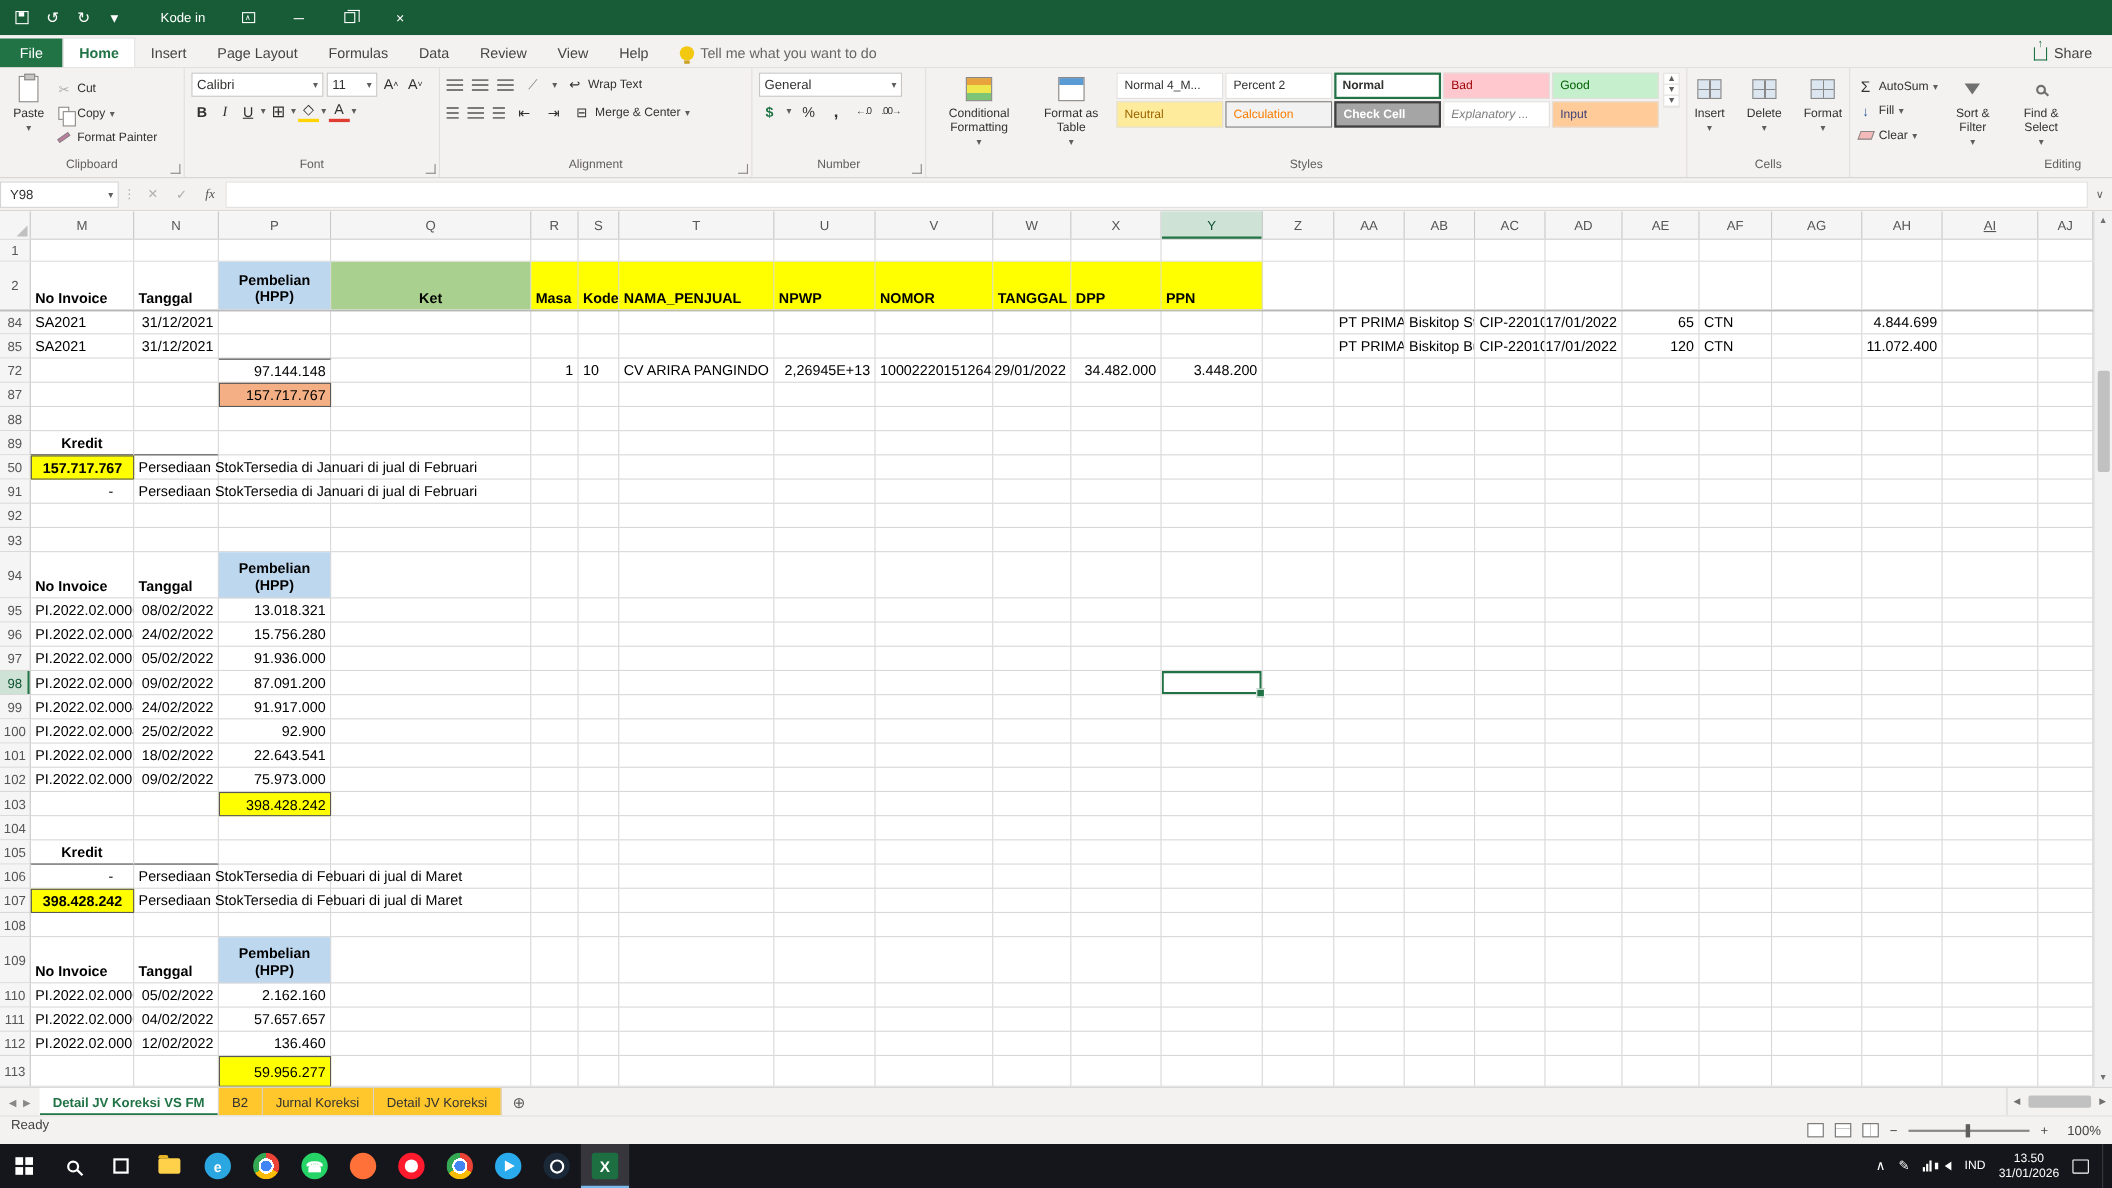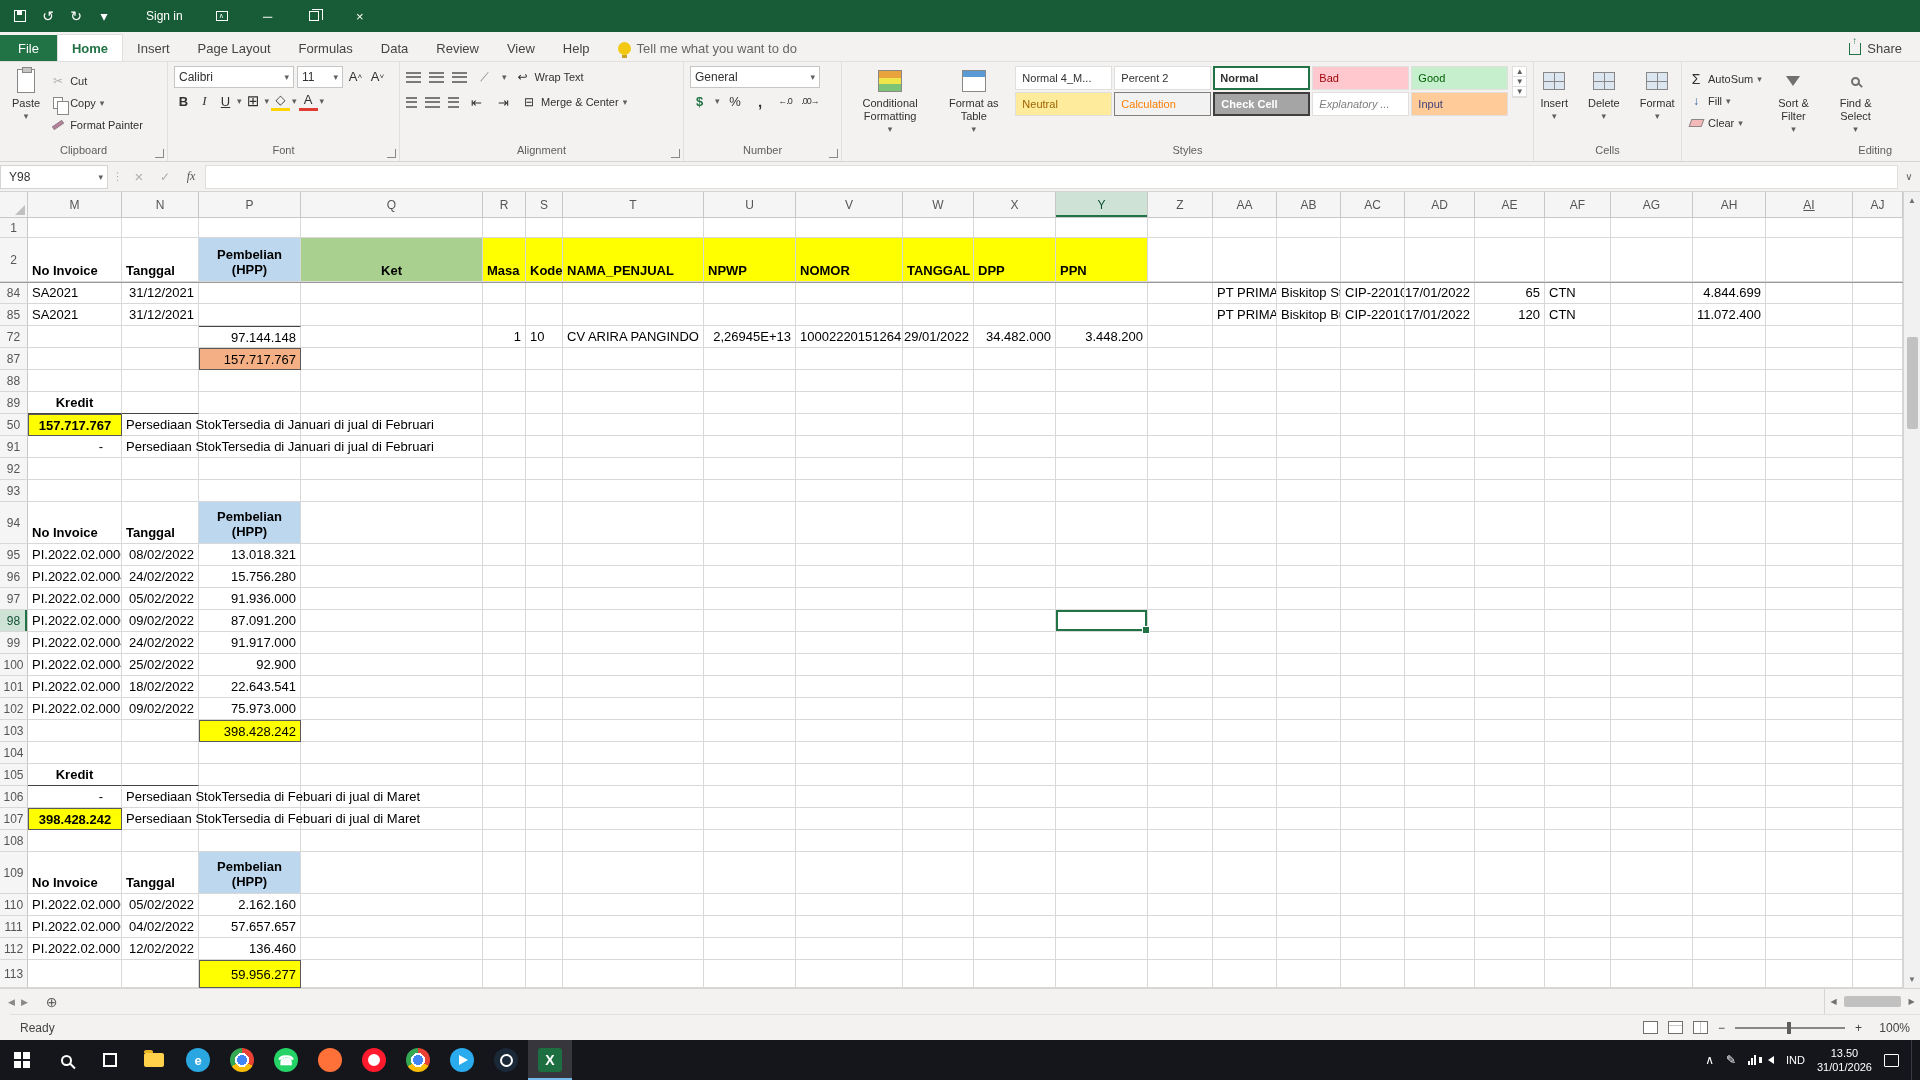--- a/index.html
+++ b/index.html
@@ -156,21 +156,21 @@
   .tabnav { display:flex; align-items:center; gap:6px; padding:0 8px; color:#8A8886; font-size:9px; }
   .stab { display:flex; align-items:center; padding:0 12px; font-size:12px; color:#323130; border-right:1px solid #D6D4D2; cursor:default; flex:none; }
   .stab-active { background:#fff; color:#217346; font-weight:bold; box-shadow:inset 0 -2px 0 #217346; }
   .addsheet { display:flex; align-items:center; padding:0 10px; color:#605E5C; font-size:14px; }
   .tab-spacer { flex:1; }
   .hscroll { display:flex; align-items:center; width:96px; border-left:1px solid #D6D4D2; }
   .hscroll .arr { width:17px; text-align:center; font-size:8px; color:#707070; }
   .hthumb { flex:1; height:11px; background:#C1C1C1; border-radius:2px; margin:0 2px; }
 
   
-  .statusbar { height:26px; background:#F3F2F1; display:flex; align-items:center; font-size:12px; color:#444; padding:0 10px; flex:none; border-top:1px solid #E1DFDD;margin-left:10px; }
+  .statusbar { height:26px; background:#F3F2F1; display:flex; font-size:12px; color:#444; padding:0 10px; flex:none; border-top:1px solid #E1DFDD; }
   .sb-right { margin-left:auto; display:flex; align-items:center; gap:10px; }
   .viewic { width:15px; height:13px; border:1px solid #707070; background:#fff; }
   .viewic.v2 { background:linear-gradient(#fff 0 3px,#C8C8C8 3px 4px,#fff 4px 100%); }
   .viewic.v3 { background:linear-gradient(to right,#fff 0 6px,#C8C8C8 6px 7px,#fff 7px 100%); }
   .zoomline { width:110px; height:2px; background:#8A8886; position:relative; }
   .zoomline::after { content:""; position:absolute; left:52px; top:-5px; width:4px; height:12px; background:#605E5C; }
   .zoompct { width:38px; text-align:right; }
 
   
   .taskbar { height:40px; background:#15161C; display:flex; align-items:center; flex:none; color:#fff; }
@@ -212,21 +212,21 @@
   <div class="titlebar">
     <div class="qat">
       <span class="qat-btn">
           <span class="floppy"></span>
         </span>
       <span class="qat-btn i-undo"></span>
       <span class="qat-btn i-redo"></span>
       <span class="qat-btn i-dd"></span>
     </div>
     <div class="tb-right">
-      <span class="signin">Sign in</span>
+      <span class="signin">Kode in</span>
       <span class="winbtn">
           <span class="ribbondisp-ic"></span>
         </span>
       <span class="winbtn">─</span>
       <span class="winbtn">
           <span class="restore-ic"></span>
         </span>
       <span class="winbtn close">×</span>
     </div>
   </div>
@@ -1362,20 +1362,26 @@
       <div class="vthumb"></div>
       <div class="arr" style="margin-top:auto">▼</div>
     </div>
   </div>
 
   <div class="tabbar">
     <div class="tabnav">
       <span>◀</span>
       <span>▶</span>
     </div>
+    <div style="display:flex;align-items:stretch;">
+        <div class="stab stab-active">Detail JV Koreksi VS FM</div>
+        <div class="stab" style="background: rgb(255, 199, 43);">B2</div>
+        <div class="stab" style="background: rgb(255, 199, 43);">Jurnal Koreksi</div>
+        <div class="stab" style="background: rgb(255, 199, 43);">Detail JV Koreksi</div>
+      </div>
     <div class="addsheet">⊕</div>
     <div class="tab-spacer"></div>
     <div class="hscroll">
       <span class="arr">◀</span>
       <span class="hthumb"></span>
       <span class="arr">▶</span>
     </div>
   </div>
 
   <div class="statusbar">

